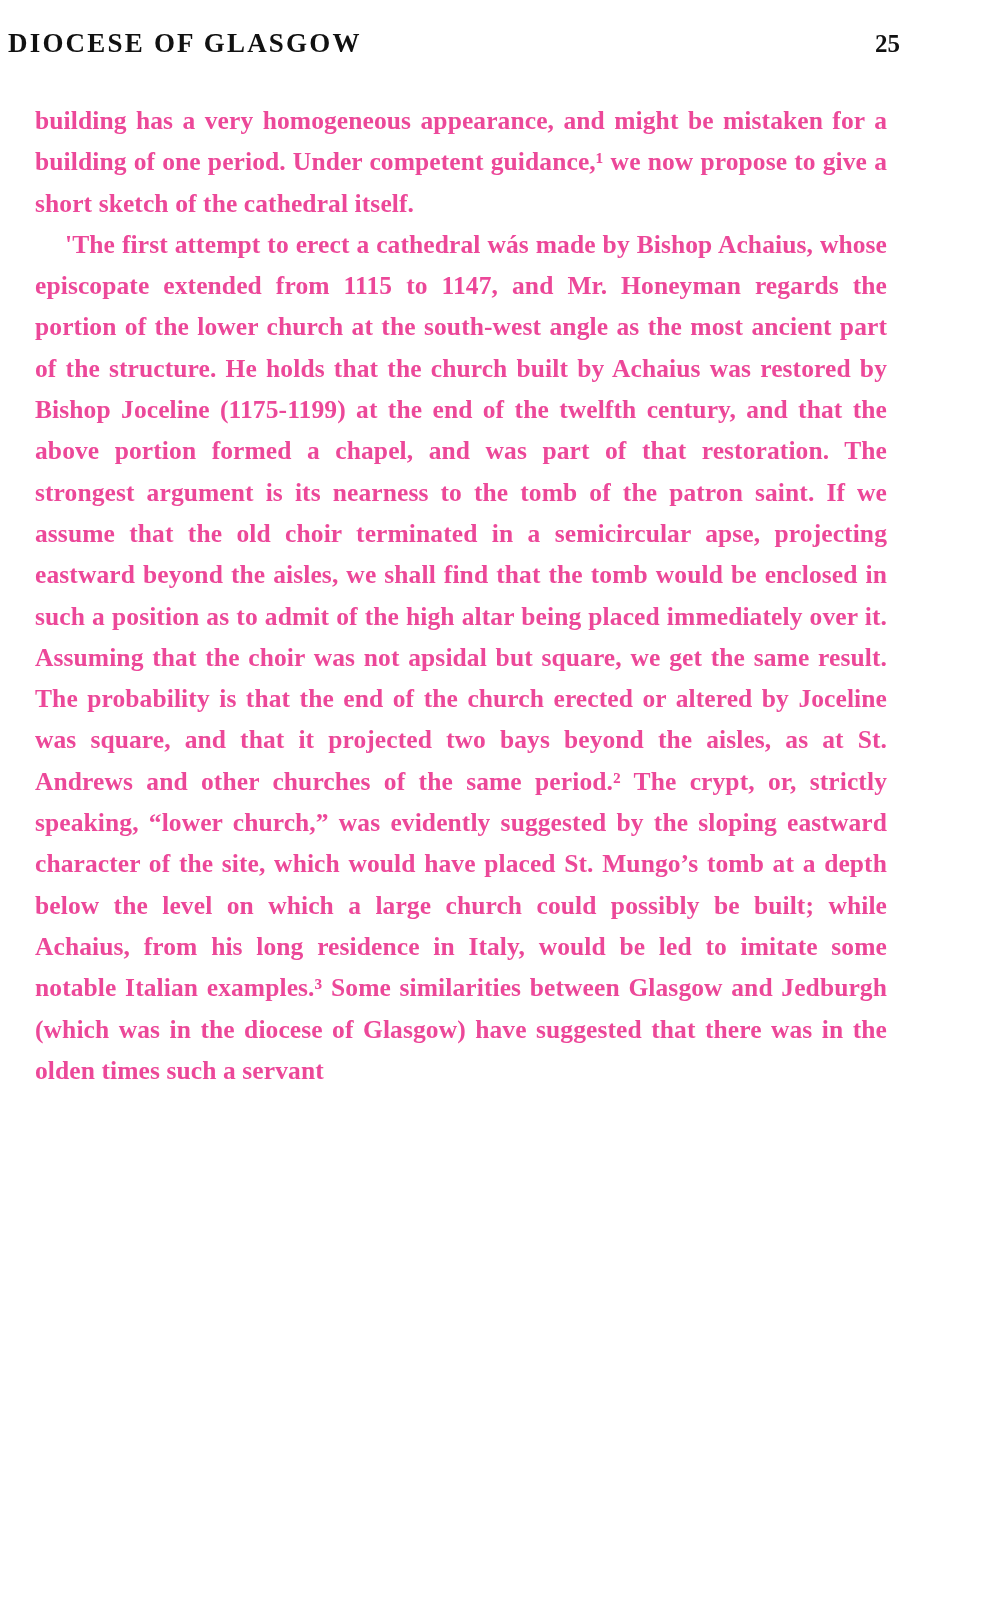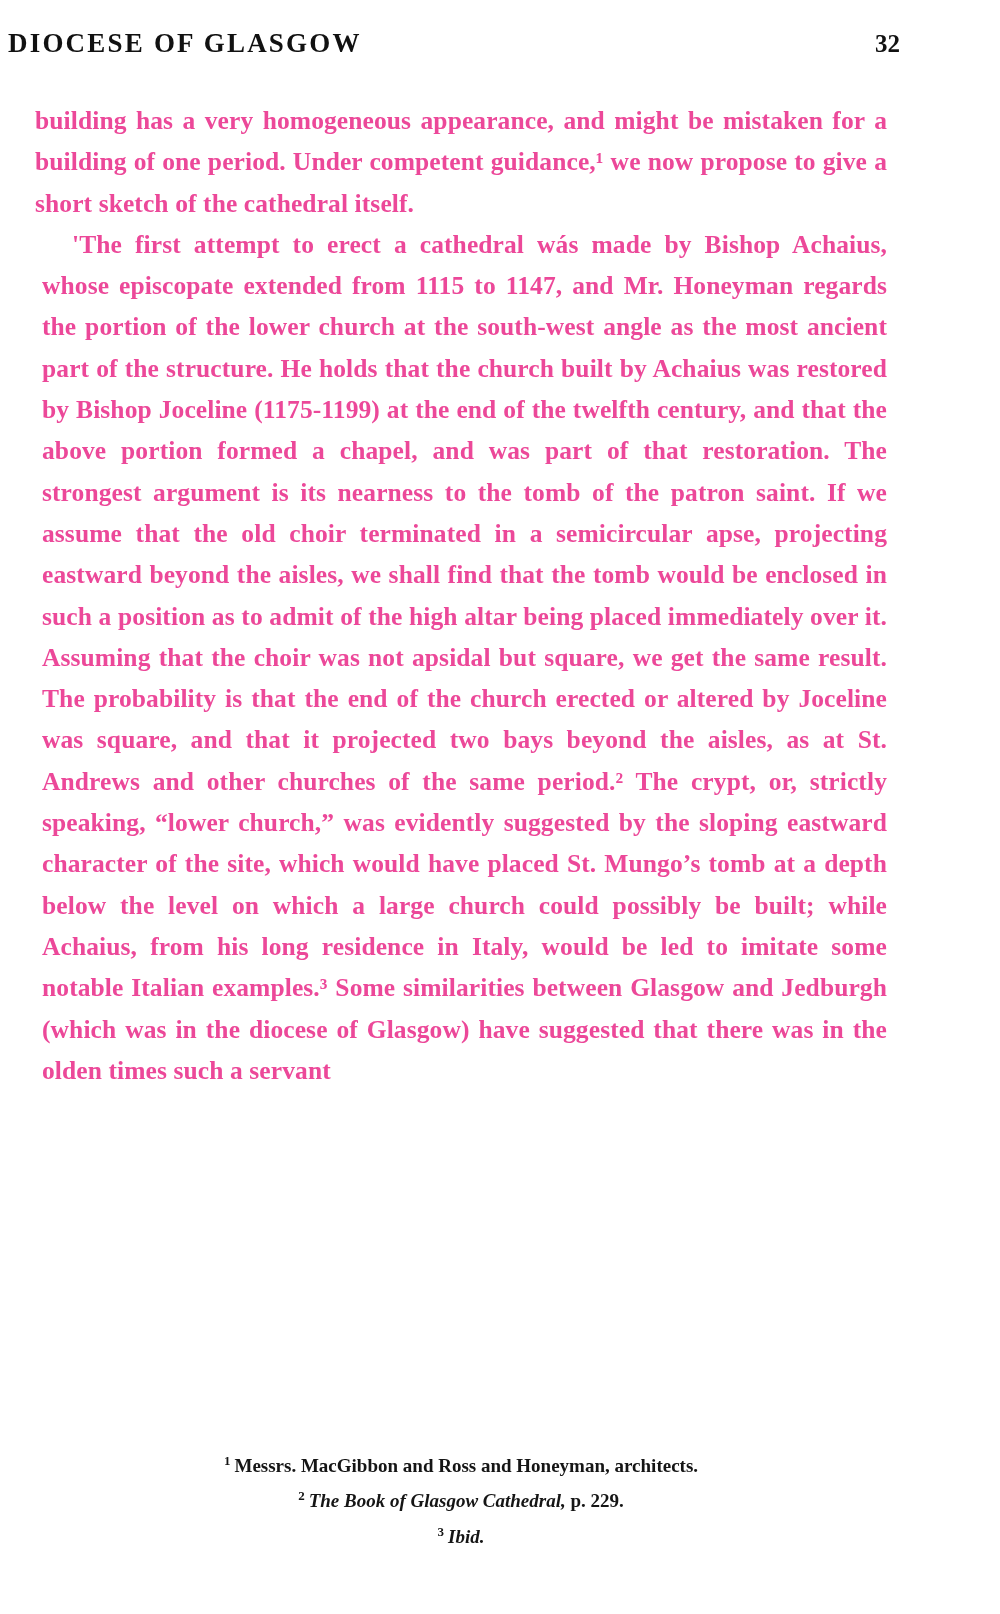--- a/index.html
+++ b/index.html
@@ -59,21 +59,20 @@
     text-justify: inter-word;
     color: #ec4899;
     font-weight: 600;
     letter-spacing: 0.1px;
   }
   .body-text p {
     margin: 0;
   }
   .body-text p.indent {
     text-indent: 30px;
-    margin-left: 7px;
   }
   .footnotes {
     position: absolute;
     bottom: 62px;
     left: 35px;
     width: 852px;
     text-align: center;
     font-size: 19px;
     line-height: 30px;
     font-weight: 600;
@@ -92,33 +91,22 @@
     font-style: italic;
   }
 </style>
 </head>
 <body>
 
 <div class="page">
 
   <div class="header">
     <div class="running-title">DIOCESE OF GLASGOW</div>
-    <div class="page-number">32</div>
+    <div class="page-number">25</div>
   </div>
 
   <div class="body-text">
     <p>building has a very homogeneous appearance, and might be mistaken for a building of one period.  Under competent guidance,¹ we now propose to give a short sketch of the cathedral itself.</p>
     <p class="indent">'The first attempt to erect a cathedral wás made by Bishop Achaius, whose episcopate extended from 1115 to 1147, and Mr. Honeyman regards the portion of the lower church at the south-west angle as the most ancient part of the structure.  He holds that the church built by Achaius was restored by Bishop Joceline (1175-1199) at the end of the twelfth century, and that the above portion formed a chapel, and was part of that restoration.  The strongest argument is its nearness to the tomb of the patron saint.  If we assume that the old choir terminated in a semicircular apse, projecting eastward beyond the aisles, we shall find that the tomb would be enclosed in such a position as to admit of the high altar being placed immediately over it.  Assuming that the choir was not apsidal but square, we get the same result.  The probability is that the end of the church erected or altered by Joceline was square, and that it projected two bays beyond the aisles, as at St. Andrews and other churches of the same period.²  The crypt, or, strictly speaking, “lower church,” was evidently suggested by the sloping eastward character of the site, which would have placed St. Mungo’s tomb at a depth below the level on which a large church could possibly be built; while Achaius, from his long residence in Italy, would be led to imitate some notable Italian examples.³  Some similarities between Glasgow and Jedburgh (which was in the diocese of Glasgow) have suggested that there was in the olden times such a servant</p>
   </div>
 
-  <div class="footnotes">
-    <span class="fn">
-      <span class="fn-num">1</span><span>Messrs. MacGibbon and Ross and Honeyman, architects.</span>
-    </span>
-    <span class="fn">
-      <span class="fn-num">2</span><span class="it">The Book of Glasgow Cathedral,</span><span> p. 229.</span>
-    </span>
-    <span class="fn">
-      <span class="fn-num">3</span><span class="it">Ibid.</span>
-    </span>
-  </div>
 
 </div>
 
 </body></html>

